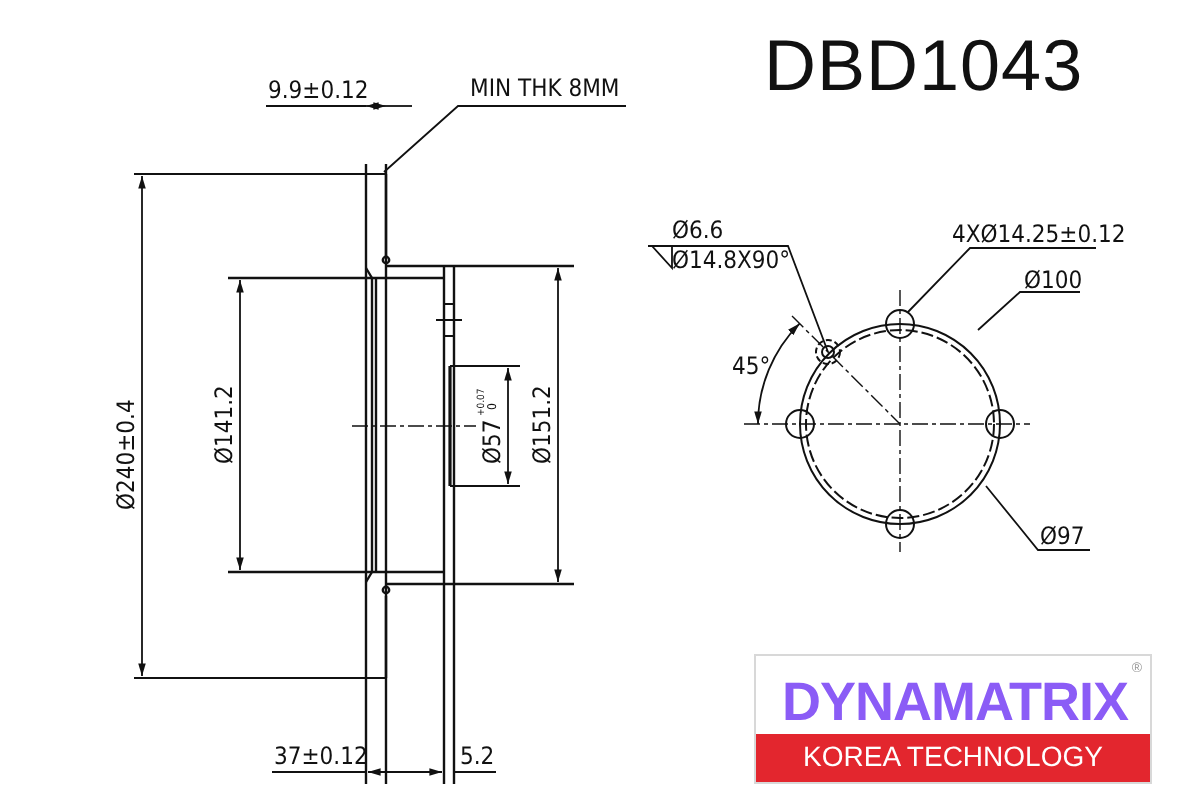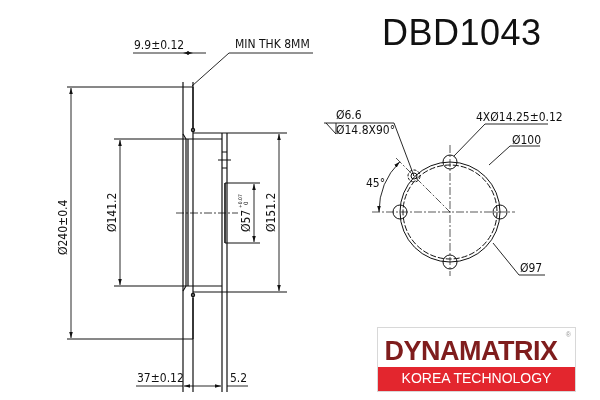--- a/index.html
+++ b/index.html
@@ -1,20 +1,20 @@
 <!DOCTYPE html>
 <html><head>
 <meta charset="utf-8">
 <style>
   html, body { margin: 0; padding: 0; background: #ffffff; }
   body { width: 600px; height: 400px; position: relative; overflow: hidden; font-family: "DejaVu Sans Mono", monospace; }
   #drawing { position: absolute; left: 0; top: 0; }
   .title { position: absolute; left: 346px; top: 12px; font-family: "Liberation Sans", sans-serif; font-size: 36px; color: #111; letter-spacing: 0.5px; margin-left: 36px; }
   .logo { position: absolute; left: 377px; top: 327px; width: 199px; height: 65px; border: 1px solid #d8d8d8; background: #fff; box-sizing: border-box; }
-  .logo-brand { position: absolute; left: 0; top: 8px; width: 186px; text-align: center; font-family: "Liberation Sans", sans-serif; font-weight: bold; font-size: 27px; color: #7f1d1d; letter-spacing: -0.5px; }
+  .logo-brand { position: absolute; left: 0; top: 8px; width: 186px; text-align: right; font-family: "Liberation Sans", sans-serif; font-weight: bold; font-size: 27px; color: #8b5cf6; letter-spacing: -0.5px; }
   .logo-reg { position: absolute; right: 4px; top: 3px; font-size: 7px; color: #999; font-family: "Liberation Sans", sans-serif; }
   .logo-band { position: absolute; left: 0; bottom: 0; width: 100%; height: 24px; background: #e3262e; color: #fff; text-align: center; line-height: 22px; font-family: "Liberation Sans", sans-serif; font-size: 14px; }
   svg text { font-family: "DejaVu Sans Condensed", "DejaVu Sans", sans-serif; fill: #111; }
 </style>
 </head>
 <body>
 
 <div class="title">DBD1043</div>
 
 <svg id="drawing" width="600" height="400" viewBox="0 0 600 400">

